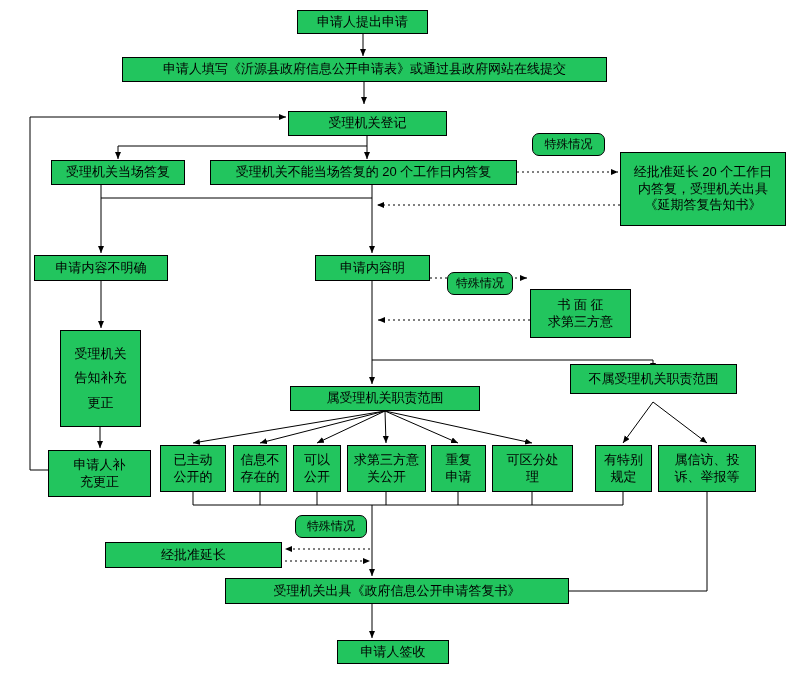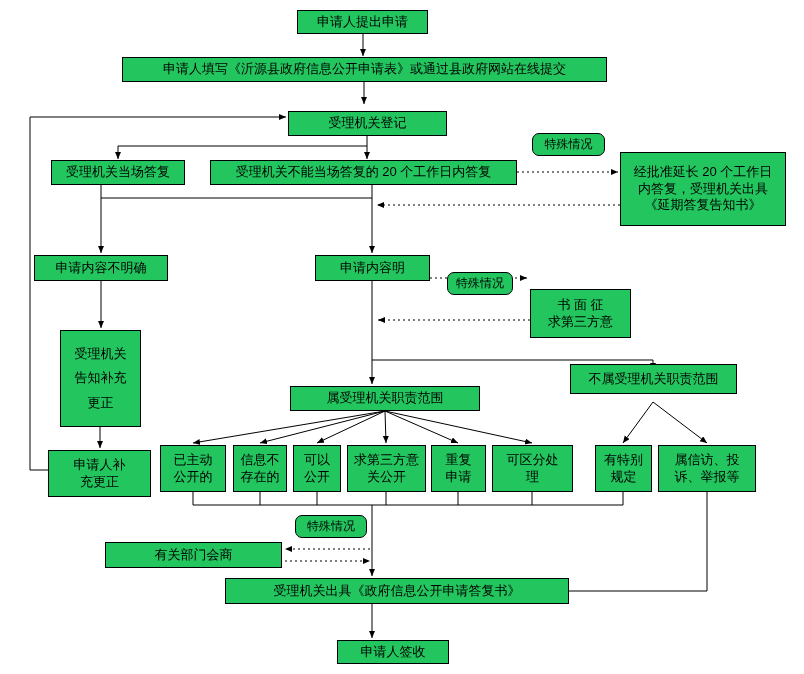--- a/index.html
+++ b/index.html
@@ -178,21 +178,21 @@
   <div class="node" style="left:658px;top:445px;width:98px;height:47px">
     <span class="ln">属信访、投</span>
     <span class="ln">诉、举报等</span>
   </div>
 
   <div class="node sm" style="left:295px;top:515px;width:72px;height:23px">
     <span class="ln">特殊情况</span>
   </div>
 
   <div class="node" style="left:105px;top:542px;width:177px;height:26px">
-    <span class="ln">有关部门会商</span>
+    <span class="ln">经批准延长</span>
   </div>
 
   <div class="node" style="left:225px;top:578px;width:344px;height:26px">
     <span class="ln">受理机关出具《政府信息公开申请答复书》</span>
   </div>
 
   <div class="node" style="left:337px;top:640px;width:112px;height:24px">
     <span class="ln">申请人签收</span>
   </div>
 

